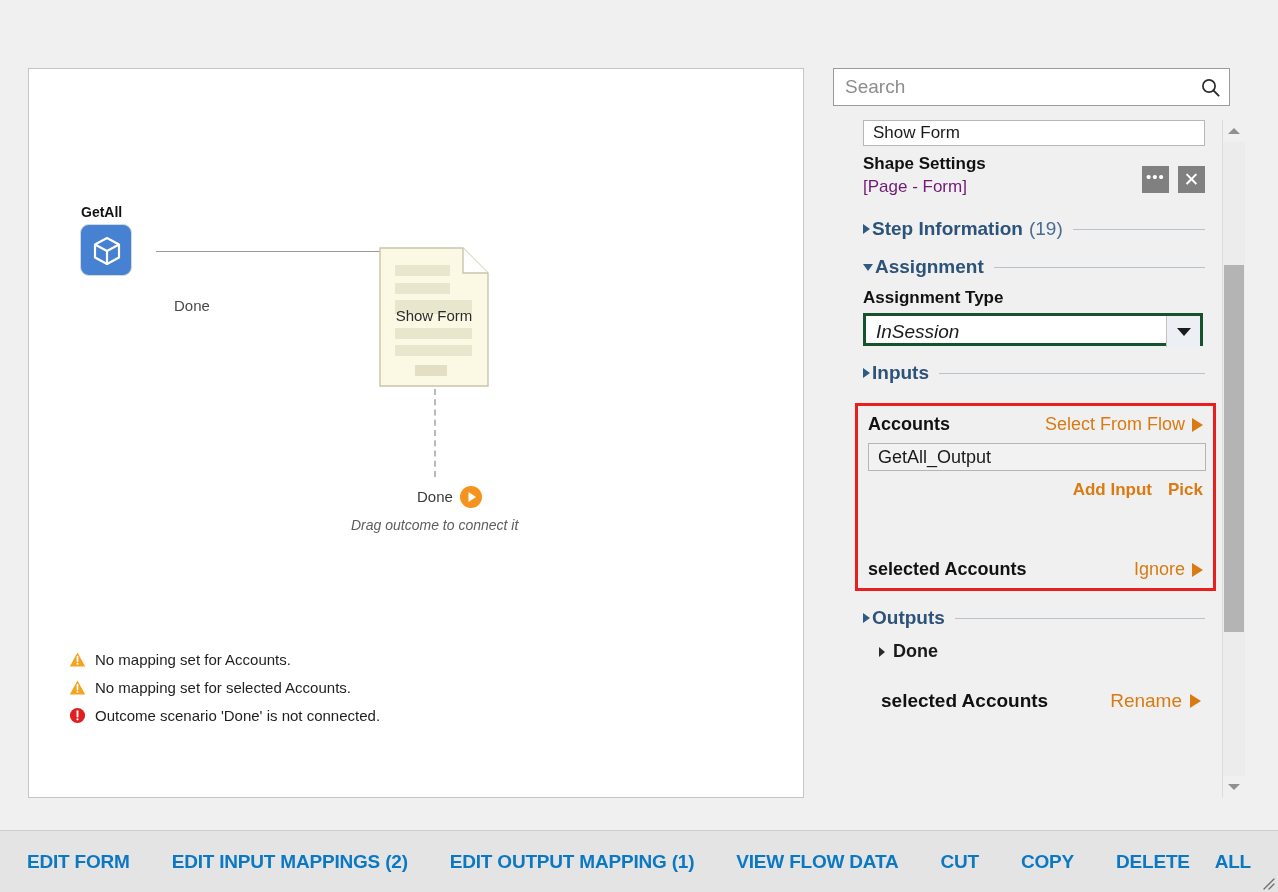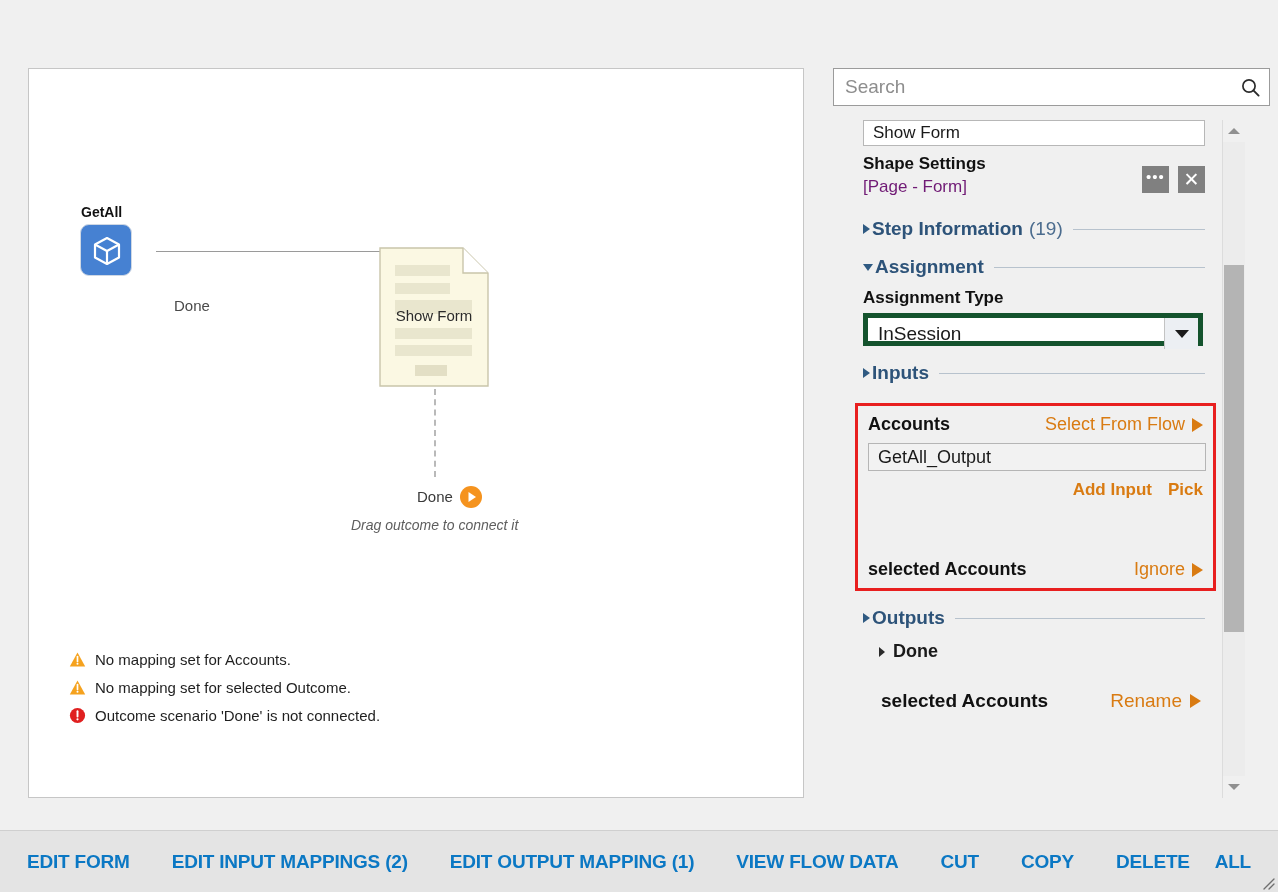--- a/index.html
+++ b/index.html
@@ -115,21 +115,21 @@
   }
   .validation-row .vtext { font-size: 15px; color: #1f1f1f; }
   .vicon { width: 17px; height: 17px; flex: 0 0 17px; }
 
   
   .right-panel {
     position: absolute; left: 833px; top: 68px;
     width: 418px; height: 730px;
   }
   .search-box {
-    position: absolute; left: 0; top: 0; width: 437px; height: 38px;
+    position: absolute; left: 0; top: 0; width: 397px; height: 38px;
     background: #ffffff; border: 1px solid #9b9b9b;
   }
   .search-box input {
     position: absolute; left: 9px; top: 0; width: 370px; height: 36px;
     border: 0; outline: none; background: transparent;
     font-family: "Liberation Sans", sans-serif;
     font-size: 19px; color: #333;
   }
   .search-box input::placeholder { color: #8d8d8d; }
   .search-icon {
@@ -182,21 +182,21 @@
   }
   .section-title {
     font-size: 19px; font-weight: bold; color: #2d5379;
   }
   .section-count { font-size: 19px; color: #4b6c8e; margin-left: 4px; }
   .section-rule { flex: 1 1 auto; height: 1px; background: #b7c2cd; margin-left: 8px; }
 
   .field-label { font-size: 17px; font-weight: bold; color: #111; margin-top: 10px; }
   .select-wrap {
     position: relative; width: 340px; height: 33px; margin-top: 5px;
-    background: #ffffff; border: 5px solid #14532d;
+    background: #ffffff; border: 3px solid #14532d; font-style: italic;
   }
   .select-wrap .sel-value {
     position: absolute; left: 10px; top: 5px;
     font-size: 19px; color: #1a1a1a;
   }
   .select-arrow {
     position: absolute; right: 0; top: 0; width: 34px; height: 31px;
     background: #eceff3; border-left: 1px solid #c3c3c3;
     display: flex; align-items: center; justify-content: center;
     cursor: pointer;
@@ -381,21 +381,21 @@
           <span class="vtext">No mapping set for Accounts.</span>
         </div>
         <div class="validation-row">
           <span class="vicon">
             <svg width="17" height="17" viewBox="0 0 17 17">
               <path d="M8.5 1.5 L16.2 15.4 L0.8 15.4 Z" fill="#f5a21e"></path>
               <path d="M8.5 5.6 L8.5 10.4" stroke="#ffffff" stroke-width="1.7" stroke-linecap="round"></path>
               <circle cx="8.5" cy="12.8" r="1" fill="#ffffff"></circle>
             </svg>
           </span>
-          <span class="vtext">No mapping set for selected Outcome.</span>
+          <span class="vtext">No mapping set for selected Accounts.</span>
         </div>
         <div class="validation-row">
           <span class="vicon">
             <svg width="17" height="17" viewBox="0 0 17 17">
               <circle cx="8.5" cy="8.5" r="7.6" fill="#e02020"></circle>
               <path d="M8.5 4.2 L8.5 9.6" stroke="#ffffff" stroke-width="1.9" stroke-linecap="round"></path>
               <circle cx="8.5" cy="12.3" r="1.1" fill="#ffffff"></circle>
             </svg>
           </span>
           <span class="vtext">Outcome scenario 'Done' is not connected.</span>

